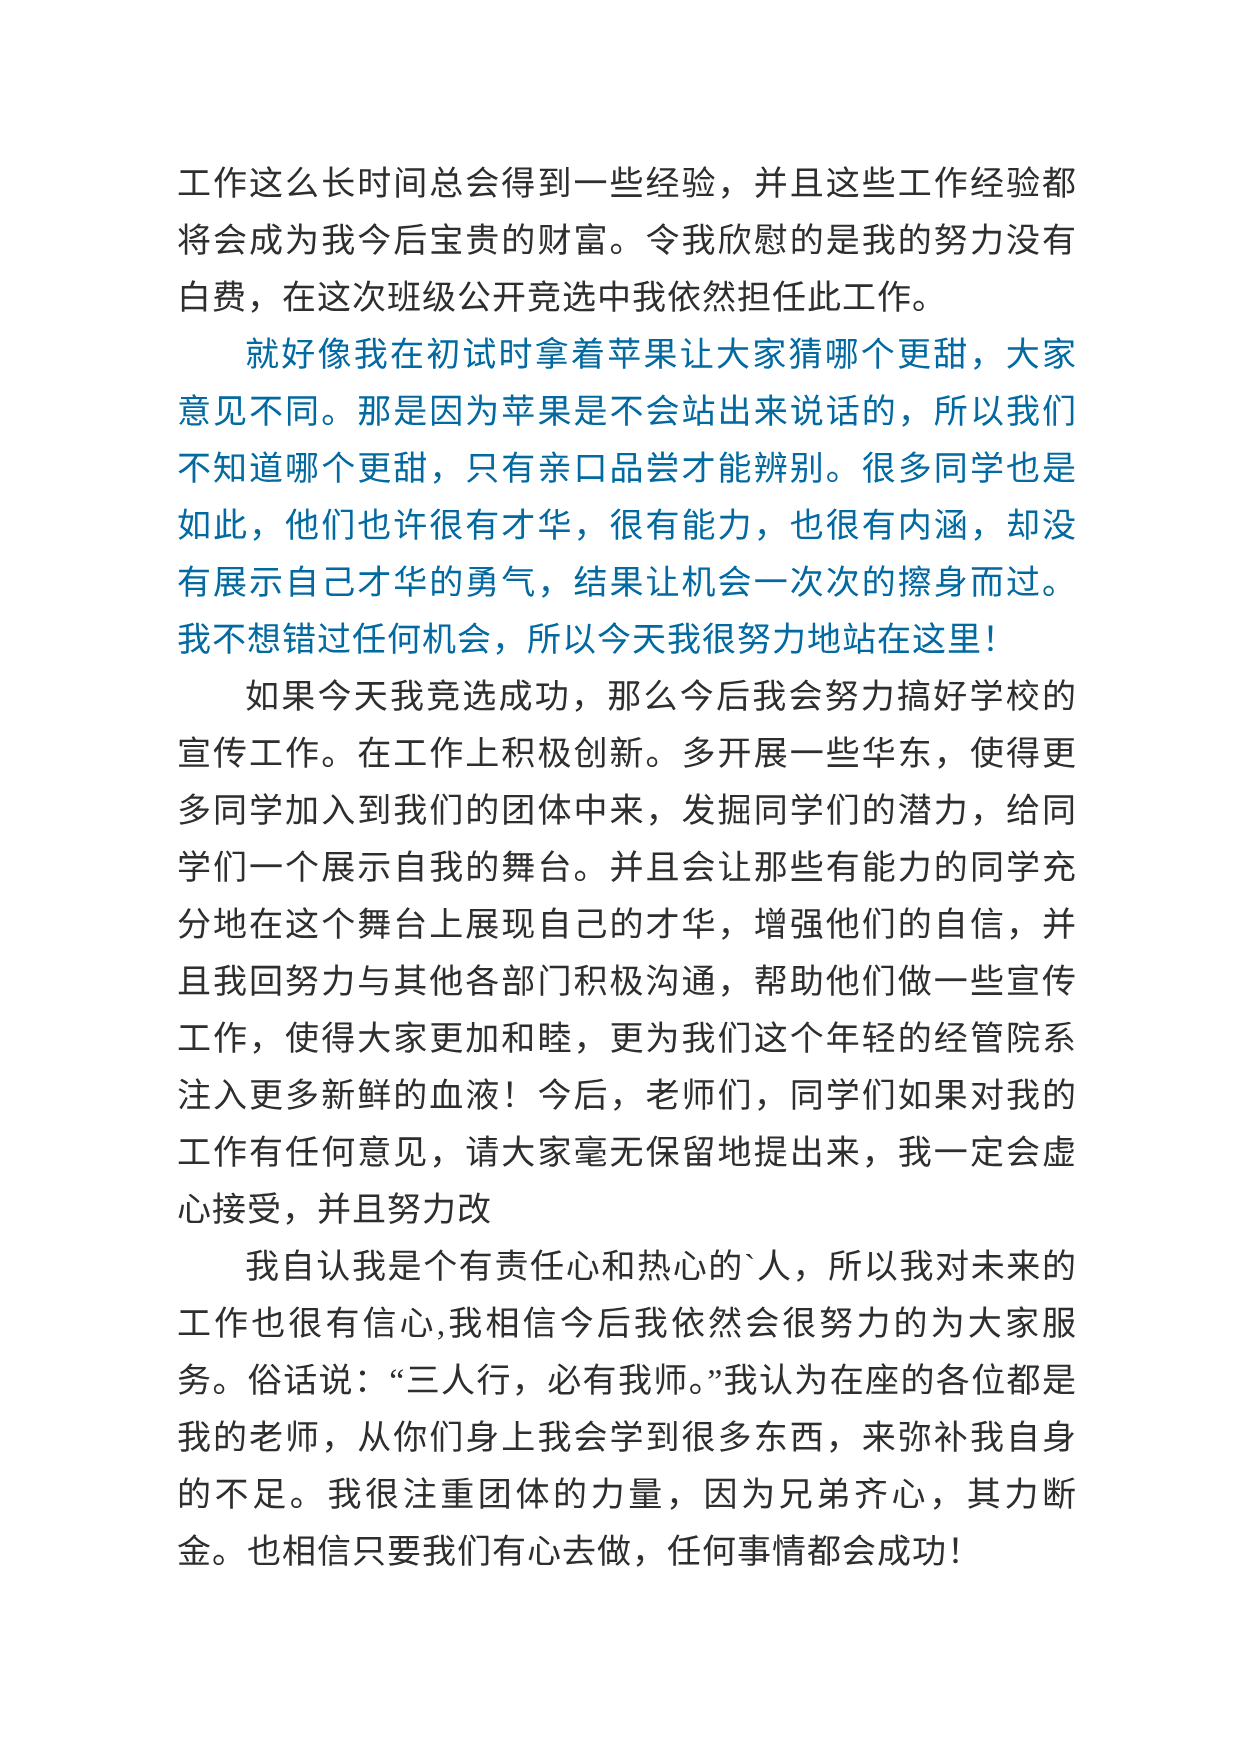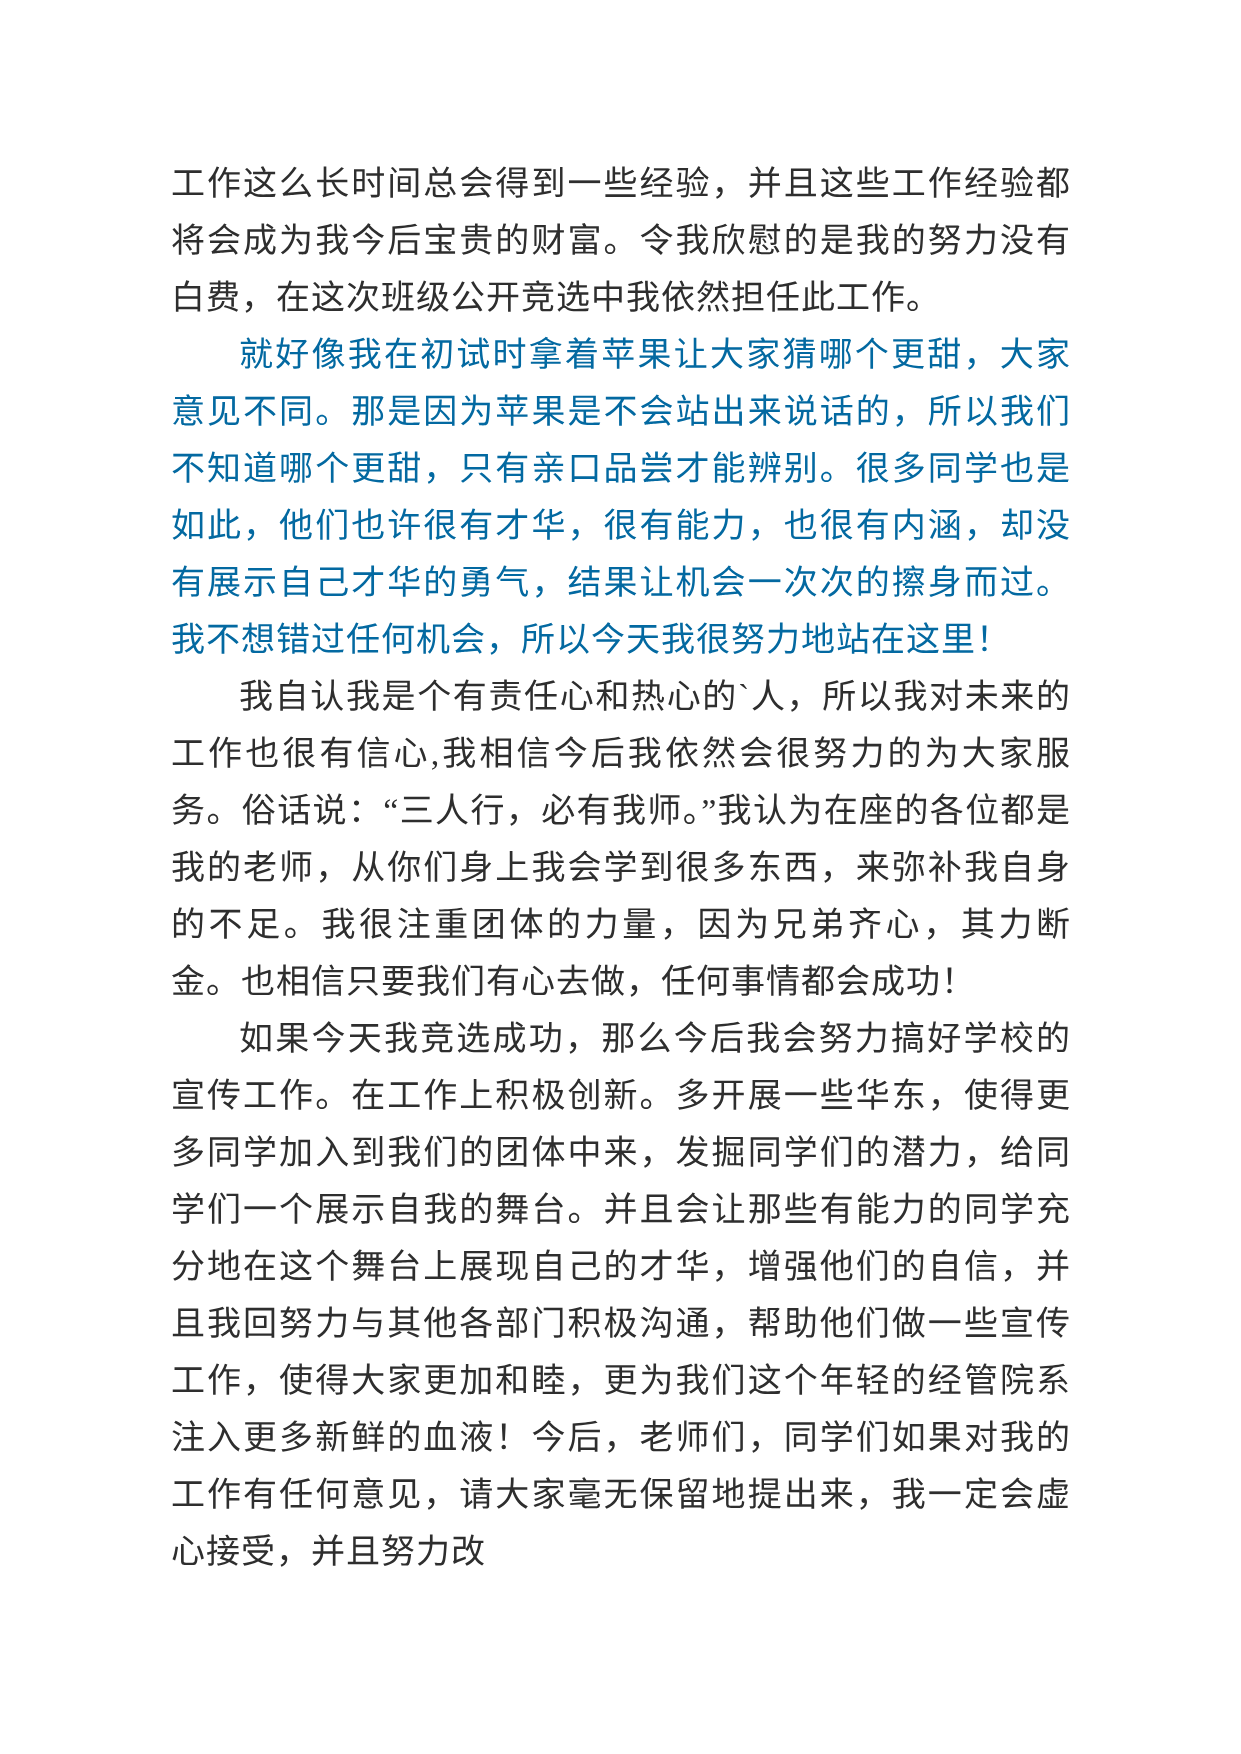--- a/index.html
+++ b/index.html
@@ -8,21 +8,21 @@
     background: #ffffff;
   }
   body {
     width: 1241px;
     height: 1754px;
     position: relative;
     font-family: "Liberation Serif", "DejaVu Serif", serif;
   }
   .page {
     position: absolute;
-    left: 1px;
+    left: 7px;
     top: 0;
     width: 1175px;
     height: 1754px;
     background: #ffffff;
     overflow: hidden;
   }
   .text-block {
     position: absolute;
     left: 170px;
     top: 155px;
@@ -44,16 +44,16 @@
     text-indent: 2em;
   }
 </style>
 </head>
 <body style="background: rgb(255, 255, 255);">
 
 <div class="page">
   <div class="text-block" id="paragraph-container">
       <p style="color: rgb(46, 46, 46);">工作这么长时间总会得到一些经验，并且这些工作经验都将会成为我今后宝贵的财富。令我欣慰的是我的努力没有白费，在这次班级公开竞选中我依然担任此工作。</p>
       <p class="indent" style="color: #0369a1;">就好像我在初试时拿着苹果让大家猜哪个更甜，大家意见不同。那是因为苹果是不会站出来说话的，所以我们不知道哪个更甜，只有亲口品尝才能辨别。很多同学也是如此，他们也许很有才华，很有能力，也很有内涵，却没有展示自己才华的勇气，结果让机会一次次的擦身而过。我不想错过任何机会，所以今天我很努力地站在这里！</p>
+      <p class="indent" style="color: rgb(46, 46, 46);">如果今天我竞选成功，那么今后我会努力搞好学校的宣传工作。在工作上积极创新。多开展一些华东，使得更多同学加入到我们的团体中来，发掘同学们的潜力，给同学们一个展示自我的舞台。并且会让那些有能力的同学充分地在这个舞台上展现自己的才华，增强他们的自信，并且我回努力与其他各部门积极沟通，帮助他们做一些宣传工作，使得大家更加和睦，更为我们这个年轻的经管院系注入更多新鲜的血液！今后，老师们，同学们如果对我的工作有任何意见，请大家毫无保留地提出来，我一定会虚心接受，并且努力改</p>
       <p class="indent" style="color: rgb(46, 46, 46);">我自认我是个有责任心和热心的`人，所以我对未来的工作也很有信心,我相信今后我依然会很努力的为大家服务。俗话说：“三人行，必有我师。”我认为在座的各位都是我的老师，从你们身上我会学到很多东西，来弥补我自身的不足。我很注重团体的力量，因为兄弟齐心，其力断金。也相信只要我们有心去做，任何事情都会成功！</p>
-      <p class="indent" style="color: rgb(46, 46, 46);">如果今天我竞选成功，那么今后我会努力搞好学校的宣传工作。在工作上积极创新。多开展一些华东，使得更多同学加入到我们的团体中来，发掘同学们的潜力，给同学们一个展示自我的舞台。并且会让那些有能力的同学充分地在这个舞台上展现自己的才华，增强他们的自信，并且我回努力与其他各部门积极沟通，帮助他们做一些宣传工作，使得大家更加和睦，更为我们这个年轻的经管院系注入更多新鲜的血液！今后，老师们，同学们如果对我的工作有任何意见，请大家毫无保留地提出来，我一定会虚心接受，并且努力改</p>
     </div>
 </div>
 
 </body></html>

